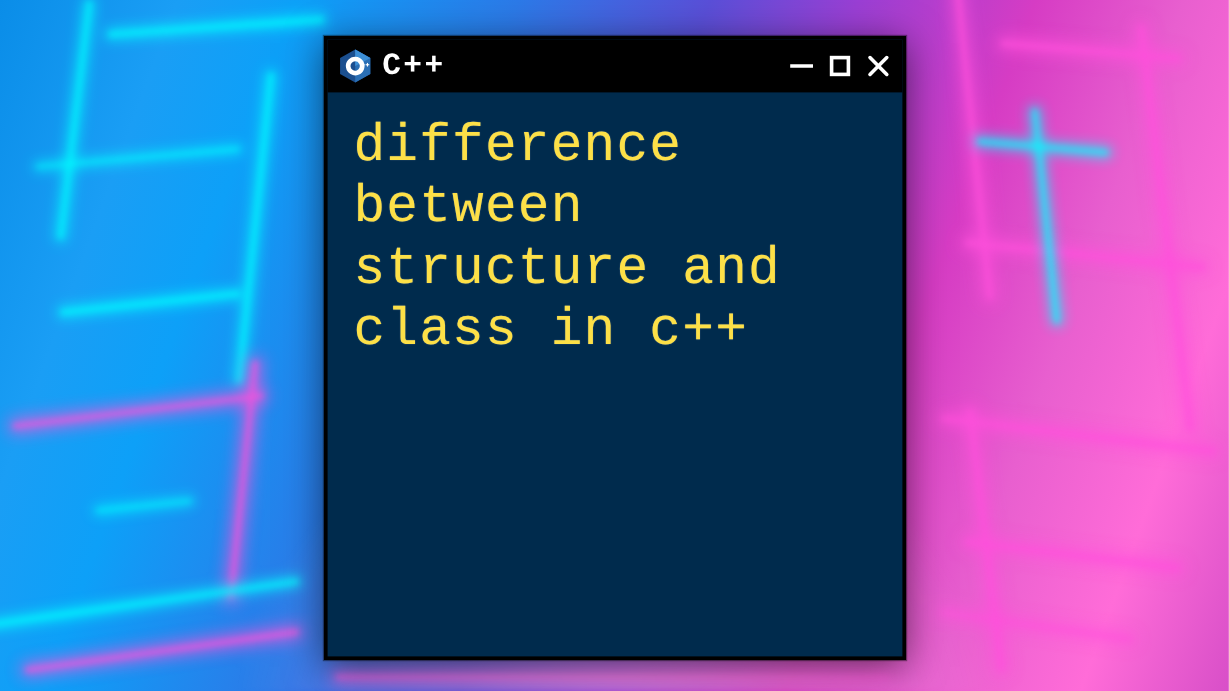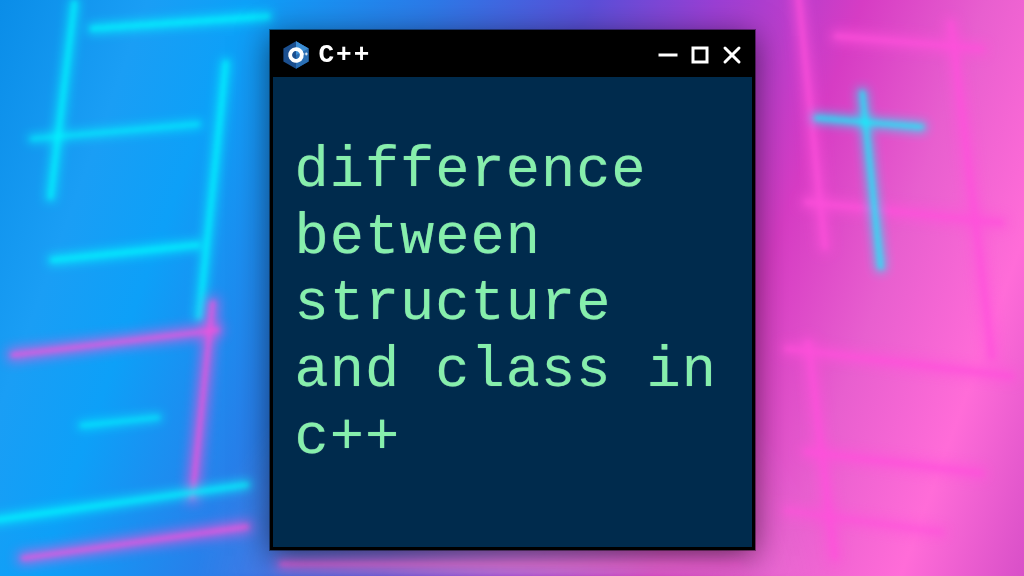--- a/index.html
+++ b/index.html
@@ -104,29 +104,28 @@
       align-items: center;
       justify-content: center;
       color: #fff;
       cursor: pointer;
     }
     .win-btn svg { width: 100%; height: 100%; }
 
     .terminal-body {
       flex: 1;
       padding: 20px 22px 20px 22px;
-      color: #86efac;
+      color: #fde047;
       font-family: "Courier New", Courier, monospace;
-      font-size: 57px;
+      font-size: 44px;
       line-height: 1.17;
       letter-spacing: 1px;
       white-space: pre-wrap;
       word-wrap: break-word;
       text-shadow: 0 0 1px rgba(255,255,255,0.4);
-      margin-top: 41px;
     }
   </style>
 </head>
 <body>
 
 <div class="bg-decor">
 
   <div class="neon h" style="top:20px; left:90px; width:180px; transform:rotate(-4deg)"></div>
   <div class="neon v" style="top:0px; left:60px; height:200px; transform:rotate(7deg)"></div>
   <div class="neon h thin" style="top:130px; left:30px; width:170px; transform:rotate(-5deg)"></div>

